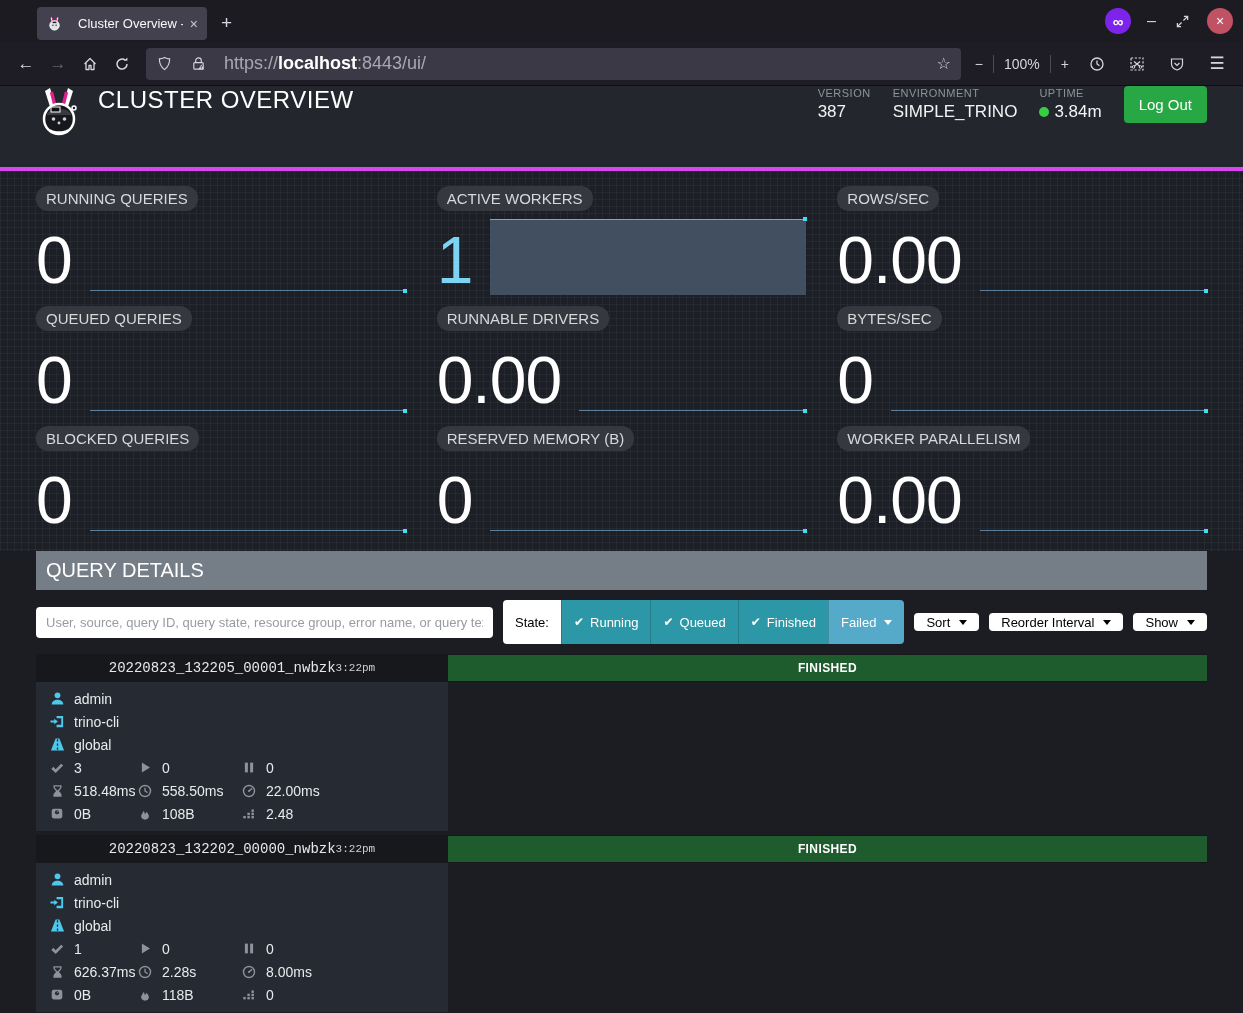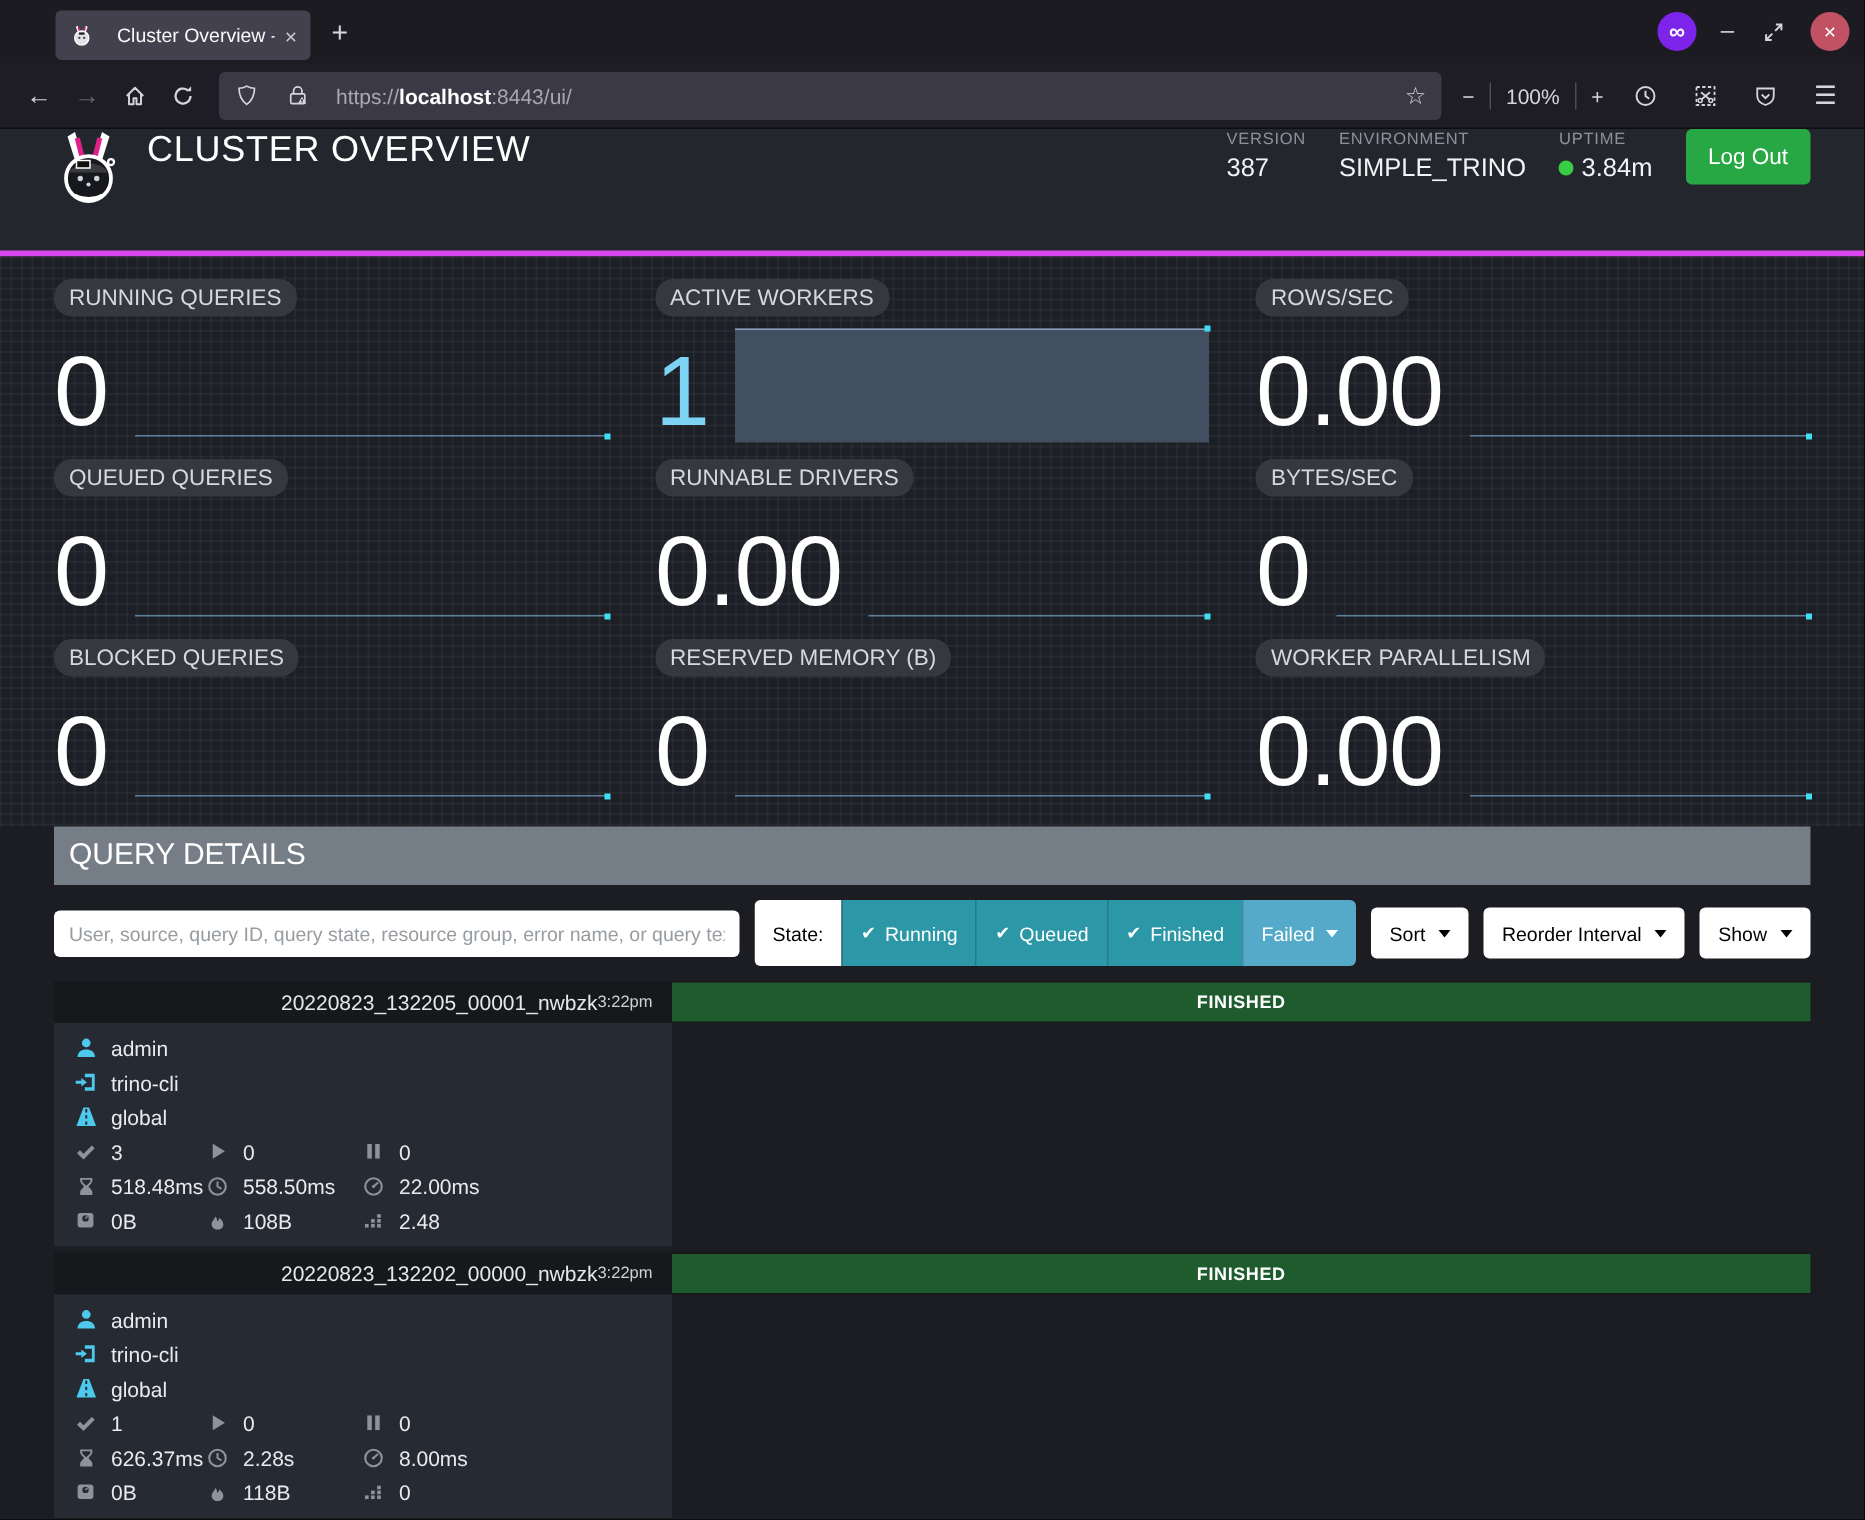--- a/index.html
+++ b/index.html
@@ -23,21 +23,21 @@
                display:flex; align-items:center; justify-content:center; margin-right:10px; }
 
   
   .navbar { height:44px; background:#1e1d25; border-bottom:1px solid #0e0e12; display:flex; align-items:center;
             padding:0 10px; flex:none; color:#d6d5dd; }
   .nav-btn { width:32px; height:32px; display:flex; align-items:center; justify-content:center; font-size:17px; flex:none; }
   .nav-btn.disabled { color:#63626c; }
   .nav-btn svg { display:block; }
   .urlbar { flex:1; height:32px; background:#3a3945; border-radius:4px; margin:0 8px; display:flex; align-items:center;
             padding:0 10px; gap:9px; }
-  .url-text { font-size:14px; color:#a9a8b2; flex:1; white-space:nowrap; overflow:hidden; }
+  .url-text { font-size:18px; color:#a9a8b2; flex:1; white-space:nowrap; overflow:hidden; }
   .url-text .host { color:#ffffff; font-weight:bold; }
   .star { font-size:16px; color:#d6d5dd; }
   .zoomgrp { display:flex; align-items:center; gap:10px; margin:0 6px; font-size:14px; }
   .zsep { width:1px; height:18px; background:#4c4b56; }
   .nav-icons { display:flex; align-items:center; gap:8px; margin-left:6px; }
 
   
   .trino-header { height:85px; background:#24262d; border-bottom:4px solid #d946ef; display:flex; align-items:flex-start;
                   padding:0 36px; flex:none; }
   .logo { width:46px; height:52px; margin-right:16px; flex:none; }
@@ -75,27 +75,27 @@
                   font-family:inherit; color:#333; background:#fff; }
   .search-input::placeholder { color:#979ca1; }
   .btn-group { display:flex; height:44px; border-radius:4px; overflow:hidden; flex:none; }
   .seg { display:flex; align-items:center; gap:6px; padding:0 12px; font-size:13px; }
   .seg-state { background:#fff; color:#000; }
   .seg-teal { background:#2c98a7; color:#fff; border-left:1px solid rgba(0,0,0,0.18); }
   .seg-failed { background:#54aac8; color:#fff; border-left:1px solid rgba(0,0,0,0.18); }
   .check-glyph { font-size:12px; }
   .caret { width:0; height:0; border-left:4px solid transparent; border-right:4px solid transparent;
            border-top:5px solid currentColor; display:inline-block; margin-left:2px; }
-  .btn-white { background:#fff; color:#000; border:none; border-radius:4px; height:34px; padding:0 12px;
+  .btn-white { background:#fff; color:#000; border:none; border-radius:4px; height:18px; padding:0 12px;
                display:flex; align-items:center; gap:7px; font-size:13px; font-family:inherit; flex:none; }
 
   
   .query-row { margin-bottom:4px; }
   .q-top { display:flex; height:28px; background:#16181b; }
-  .q-id-cell { width:412px; display:flex; align-items:center; justify-content:flex-end; padding:0 13px; flex:none; }
+  .q-id-cell { width:412px; display:flex; align-items:center; justify-content:center; padding:0 13px; flex:none;font-family:Liberation Mono, monospace; }
   .q-id { color:#e6e8ea; font-size:14px; text-decoration:none; }
   .q-time { color:#ced1d5; font-size:11px; }
   .q-badge { flex:1; margin:1px 0; background:#1e5b2d; color:#fff; font-size:12px; font-weight:bold;
              letter-spacing:0.4px; display:flex; align-items:center; justify-content:center; }
   .q-body { display:flex; min-height:143px; }
   .q-info { width:412px; background:#262a32; padding:5px 13px 6px; flex:none; color:#e8eaed; font-size:14px; }
   .info-line { display:flex; align-items:center; height:23px; }
   .stat-grid { display:grid; grid-template-columns:88px 104px 1fr; }
   .info-cell { display:flex; align-items:center; height:23px; }
   .q-sql { flex:1; background:#2b2e37; padding:9px 12px; font-family:"DejaVu Sans Mono", monospace;

